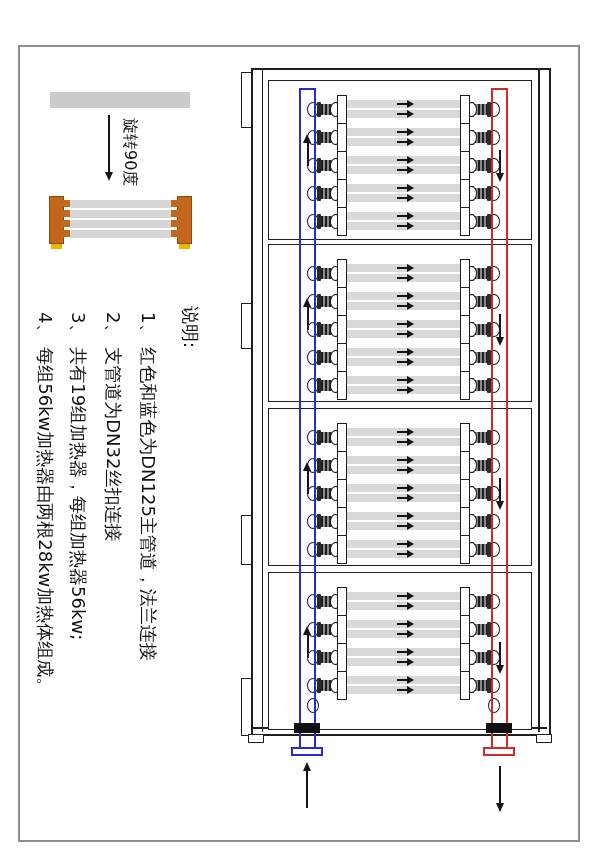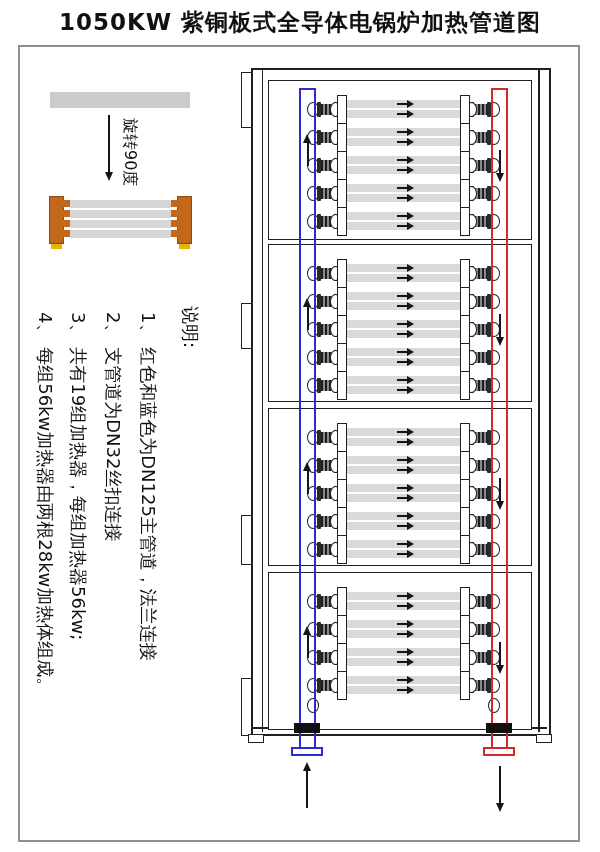--- a/index.html
+++ b/index.html
@@ -33,21 +33,20 @@
         border-bottom:9px solid #151515;border-left:4.5px solid transparent;border-right:4.5px solid transparent;}
   .varr.down:after{content:'';position:absolute;bottom:-8px;left:-3.5px;
         border-top:9px solid #151515;border-left:4.5px solid transparent;border-right:4.5px solid transparent;}
   .vtext{position:absolute;transform-origin:0 0;transform:rotate(90deg);
          white-space:nowrap;font-size:18px;line-height:20px;}
 </style>
 </head>
 <body>
 
 <div class="page">
-  <div class="title">1050KW 紫铜板式全导体电锅炉加热管道图</div>
   <div class="frame"></div>
 
   <div id="legend">
       <div class="abs" style="left: 50px; top: 92px; width: 140px; height: 16px; background: rgb(203, 203, 203);"></div>
       <div class="varr down" style="left: 108px; top: 115px; height: 58px;"></div>
       <div class="abs" style="left: 49px; top: 196px; width: 15px; height: 48px; background: rgb(194, 103, 28); border: 1px solid rgb(138, 74, 16); box-sizing: border-box;"></div>
       <div class="abs" style="left: 177px; top: 196px; width: 15px; height: 48px; background: rgb(194, 103, 28); border: 1px solid rgb(138, 74, 16); box-sizing: border-box;"></div>
       <div class="abs" style="left: 63px; top: 200px; width: 7px; height: 7px; background: rgb(194, 103, 28);"></div>
       <div class="abs" style="left: 171px; top: 200px; width: 7px; height: 7px; background: rgb(194, 103, 28);"></div>
       <div class="tube" style="left: 70px; top: 199.5px; width: 101px; background: rgb(214, 214, 214);"></div>

